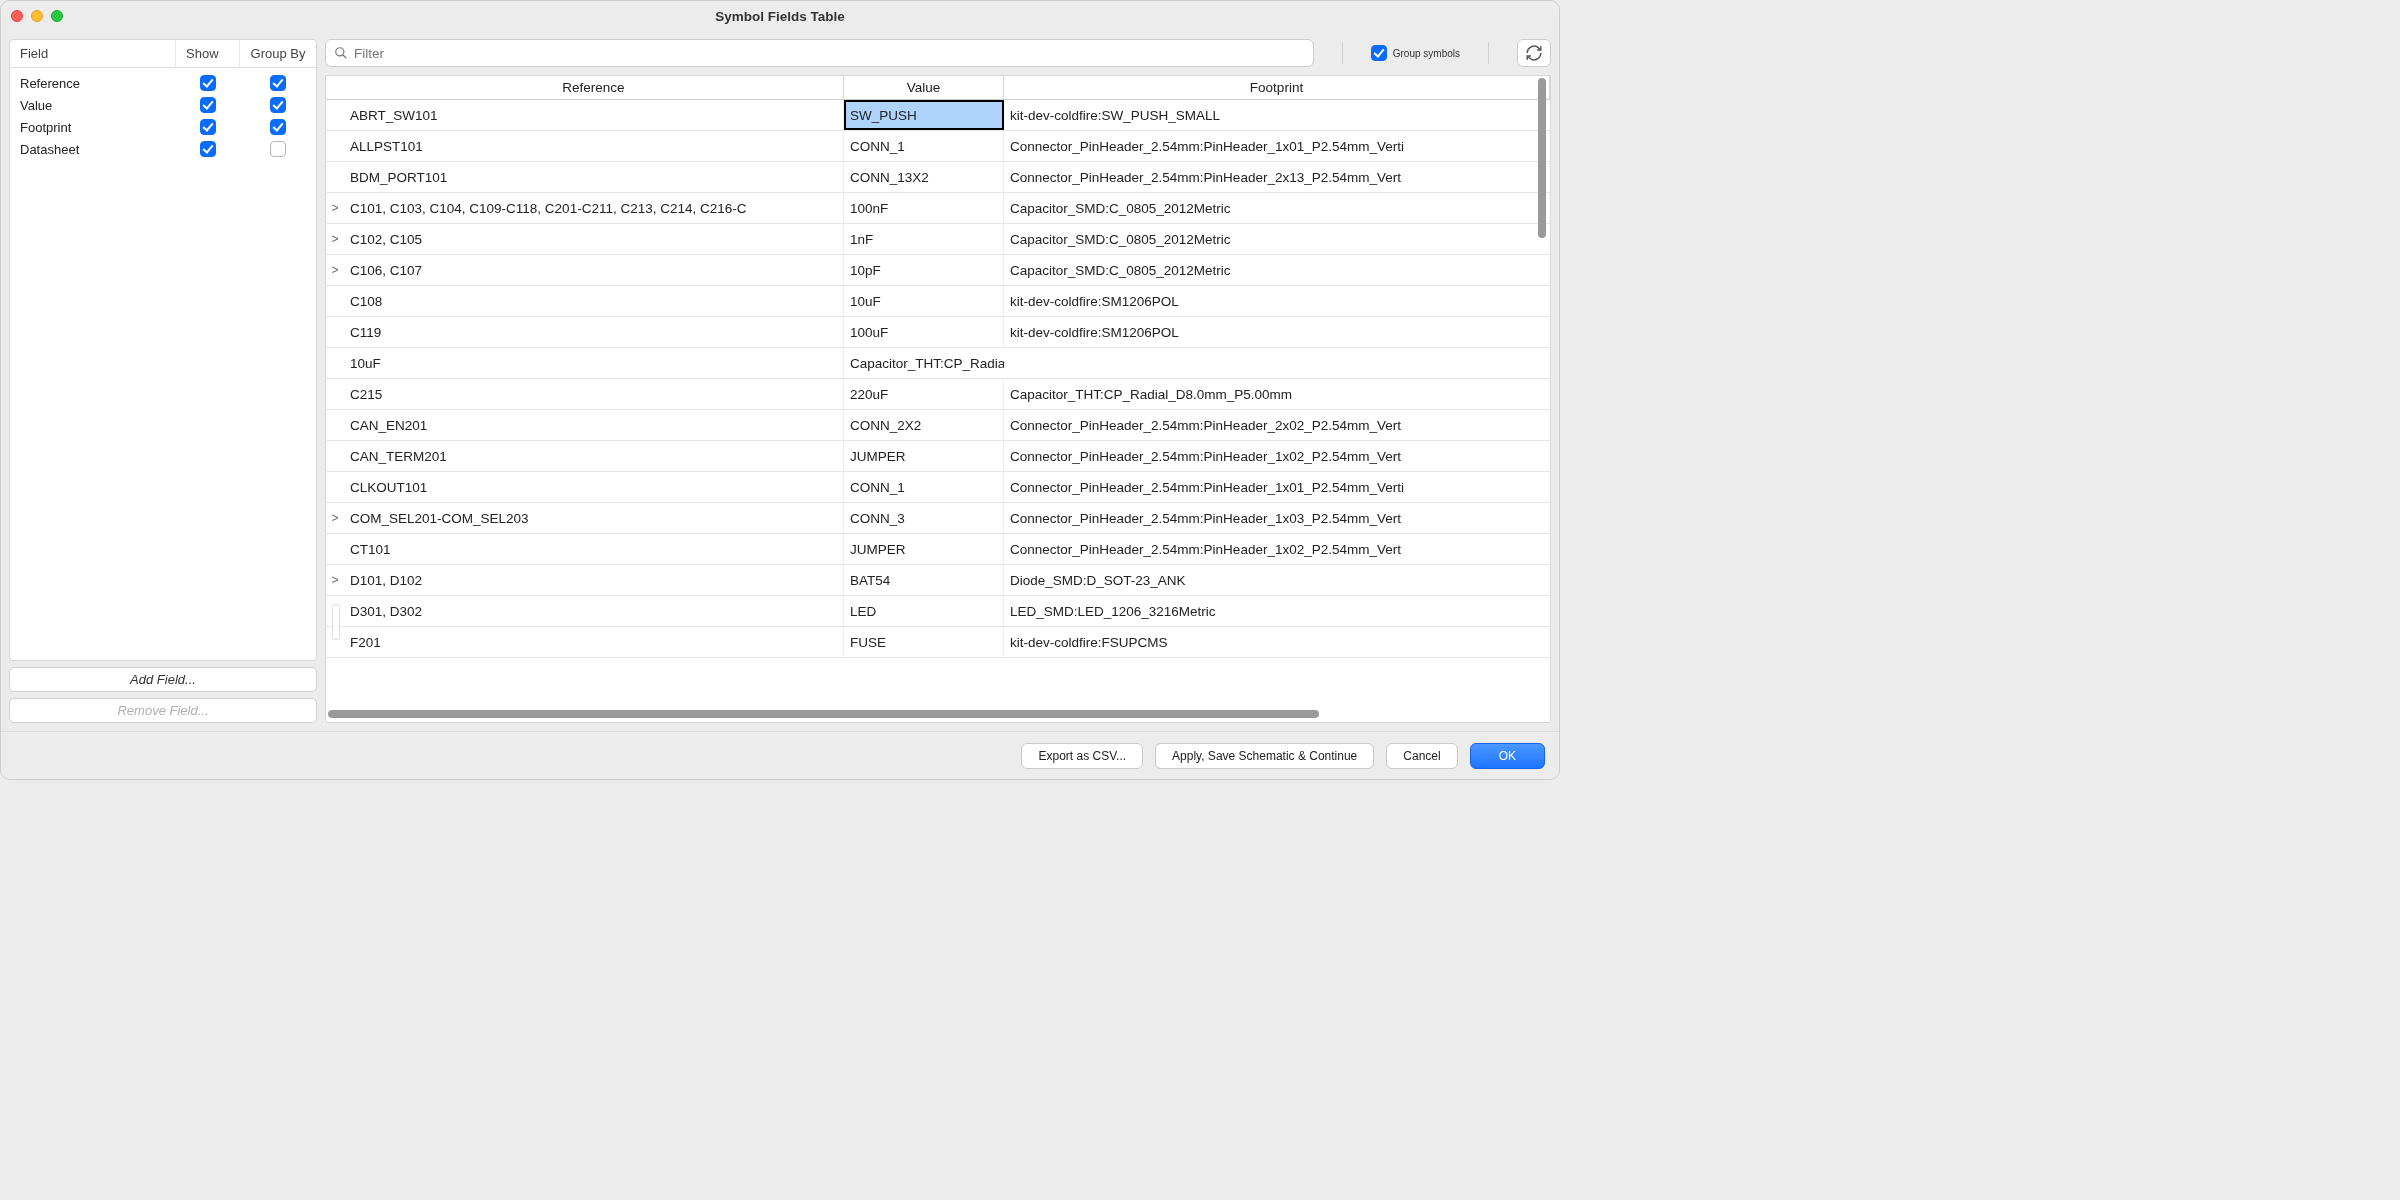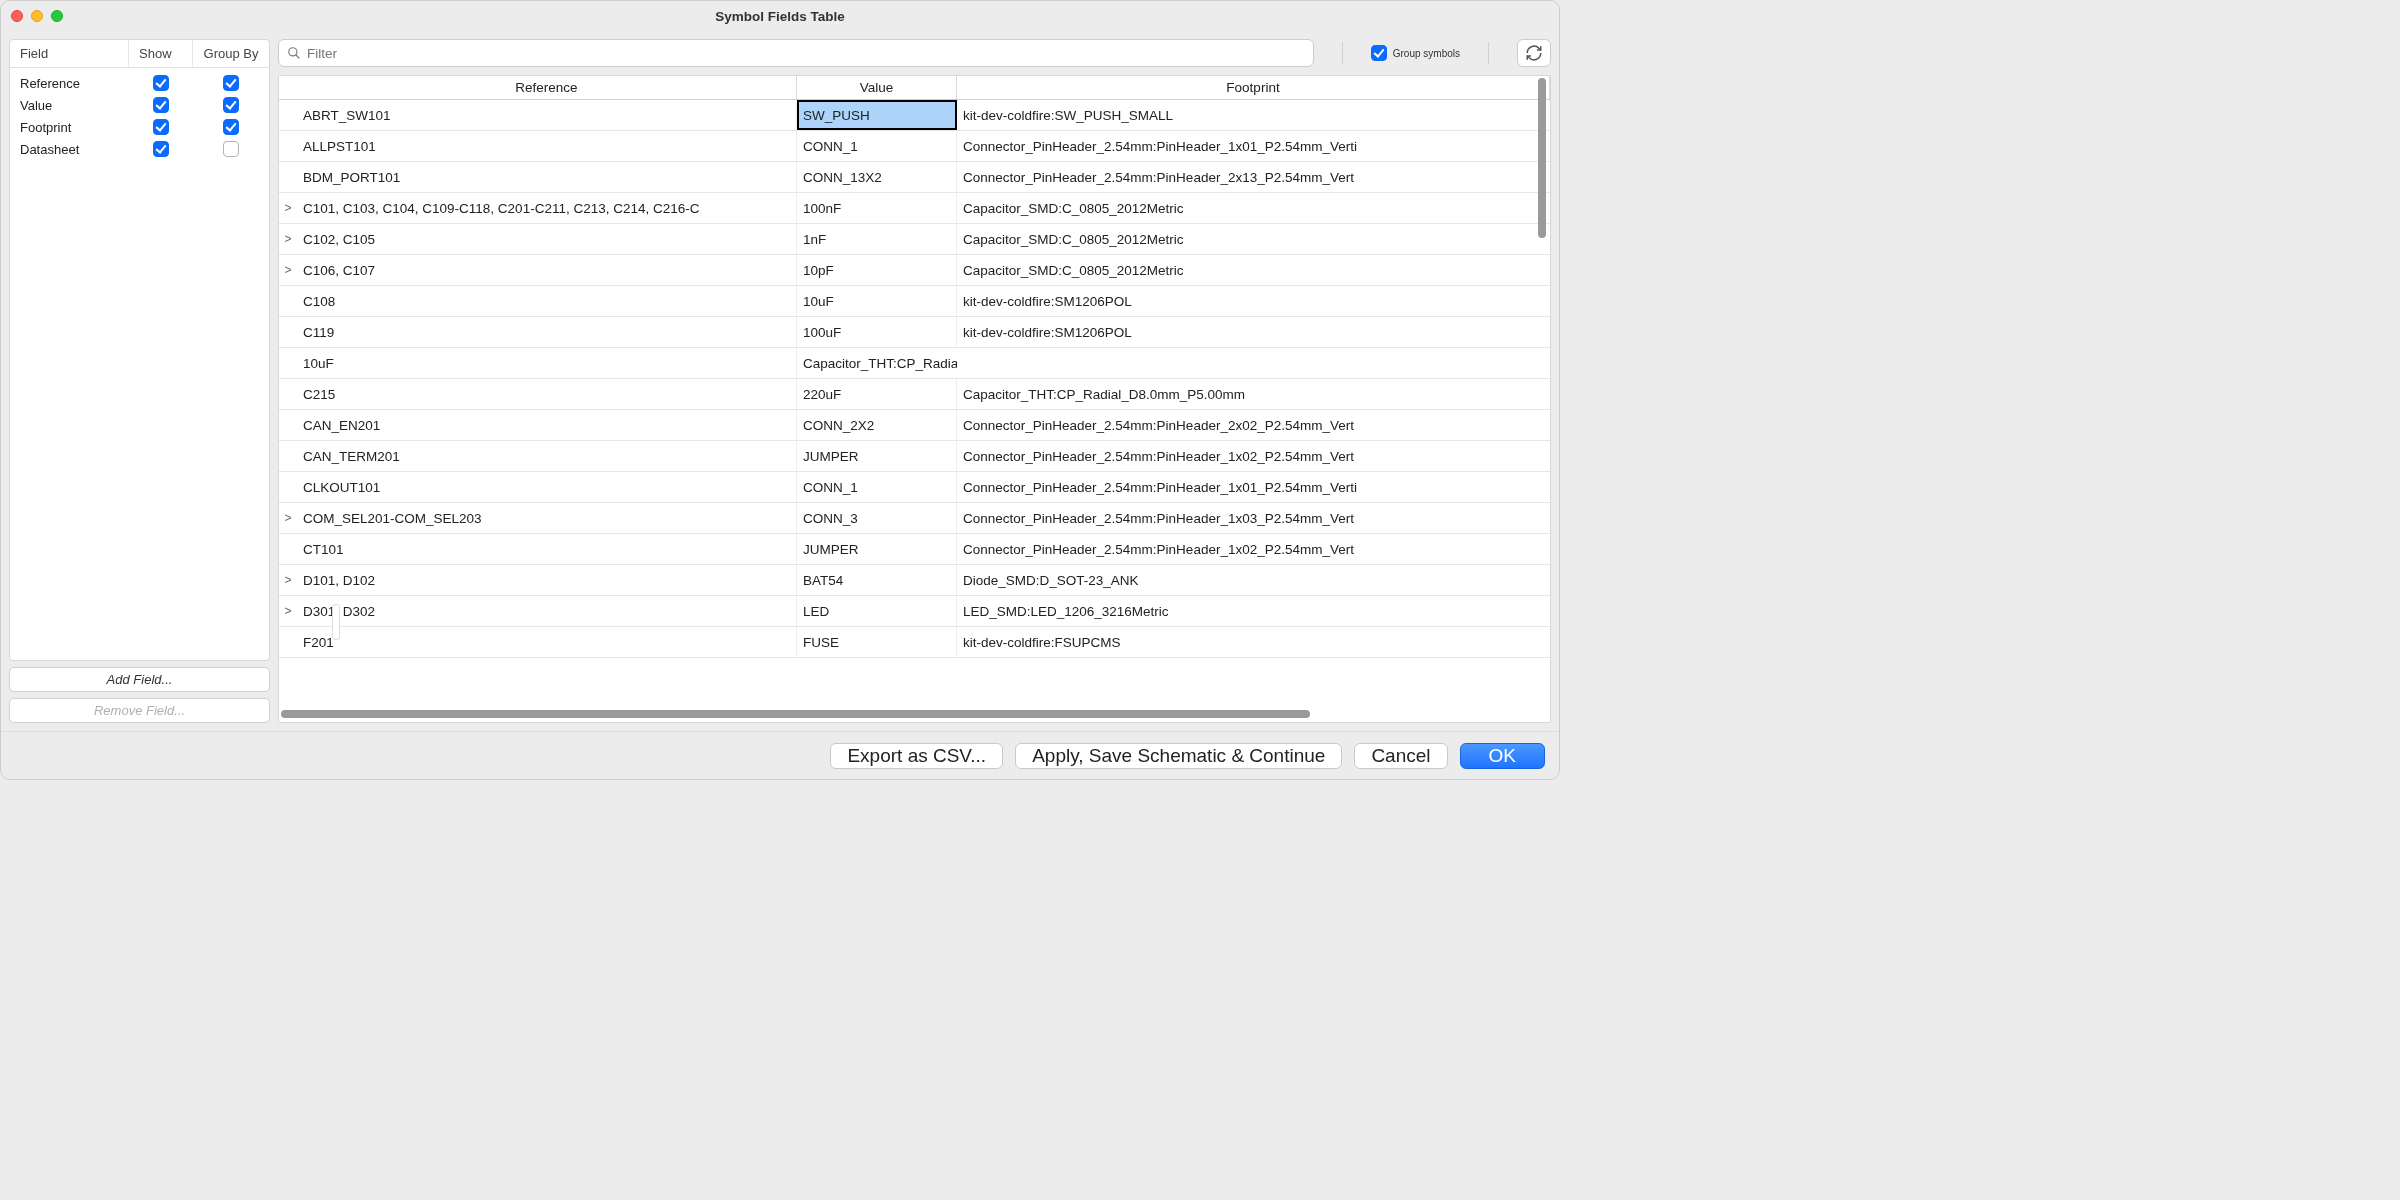--- a/index.html
+++ b/index.html
@@ -37,21 +37,21 @@
   
   .content {
     flex: 1 1 auto;
     display: flex;
     padding: 8px;
     gap: 8px;
     min-height: 0;
   }
   
   .sidebar {
-    width: 261px;
+    width: 308px;
     display: flex;
     flex-direction: column;
     gap: 6px;
   }
   .field-table {
     flex: 1 1 auto;
     background: #fff;
     border: 1px solid #d6d6d6;
     border-radius: 4px;
     overflow: hidden;
@@ -234,21 +234,21 @@
     padding: 0 14px;
     border-top:1px solid #ddd;
     background:#ececec;
   }
   .btn {
     height:26px;
     padding:0 16px;
     border-radius:6px;
     border:1px solid #c9c9c9;
     background:#fff;
-    font-size:19px;
+    font-size:12px;
     color:#222;
     cursor:pointer;
   }
   .btn.primary {
     background: linear-gradient(#4b98ff,#1f74ff);
     color:#fff;
     border-color:#1763e8;
     padding:0 28px;
   }
   .splitter {

